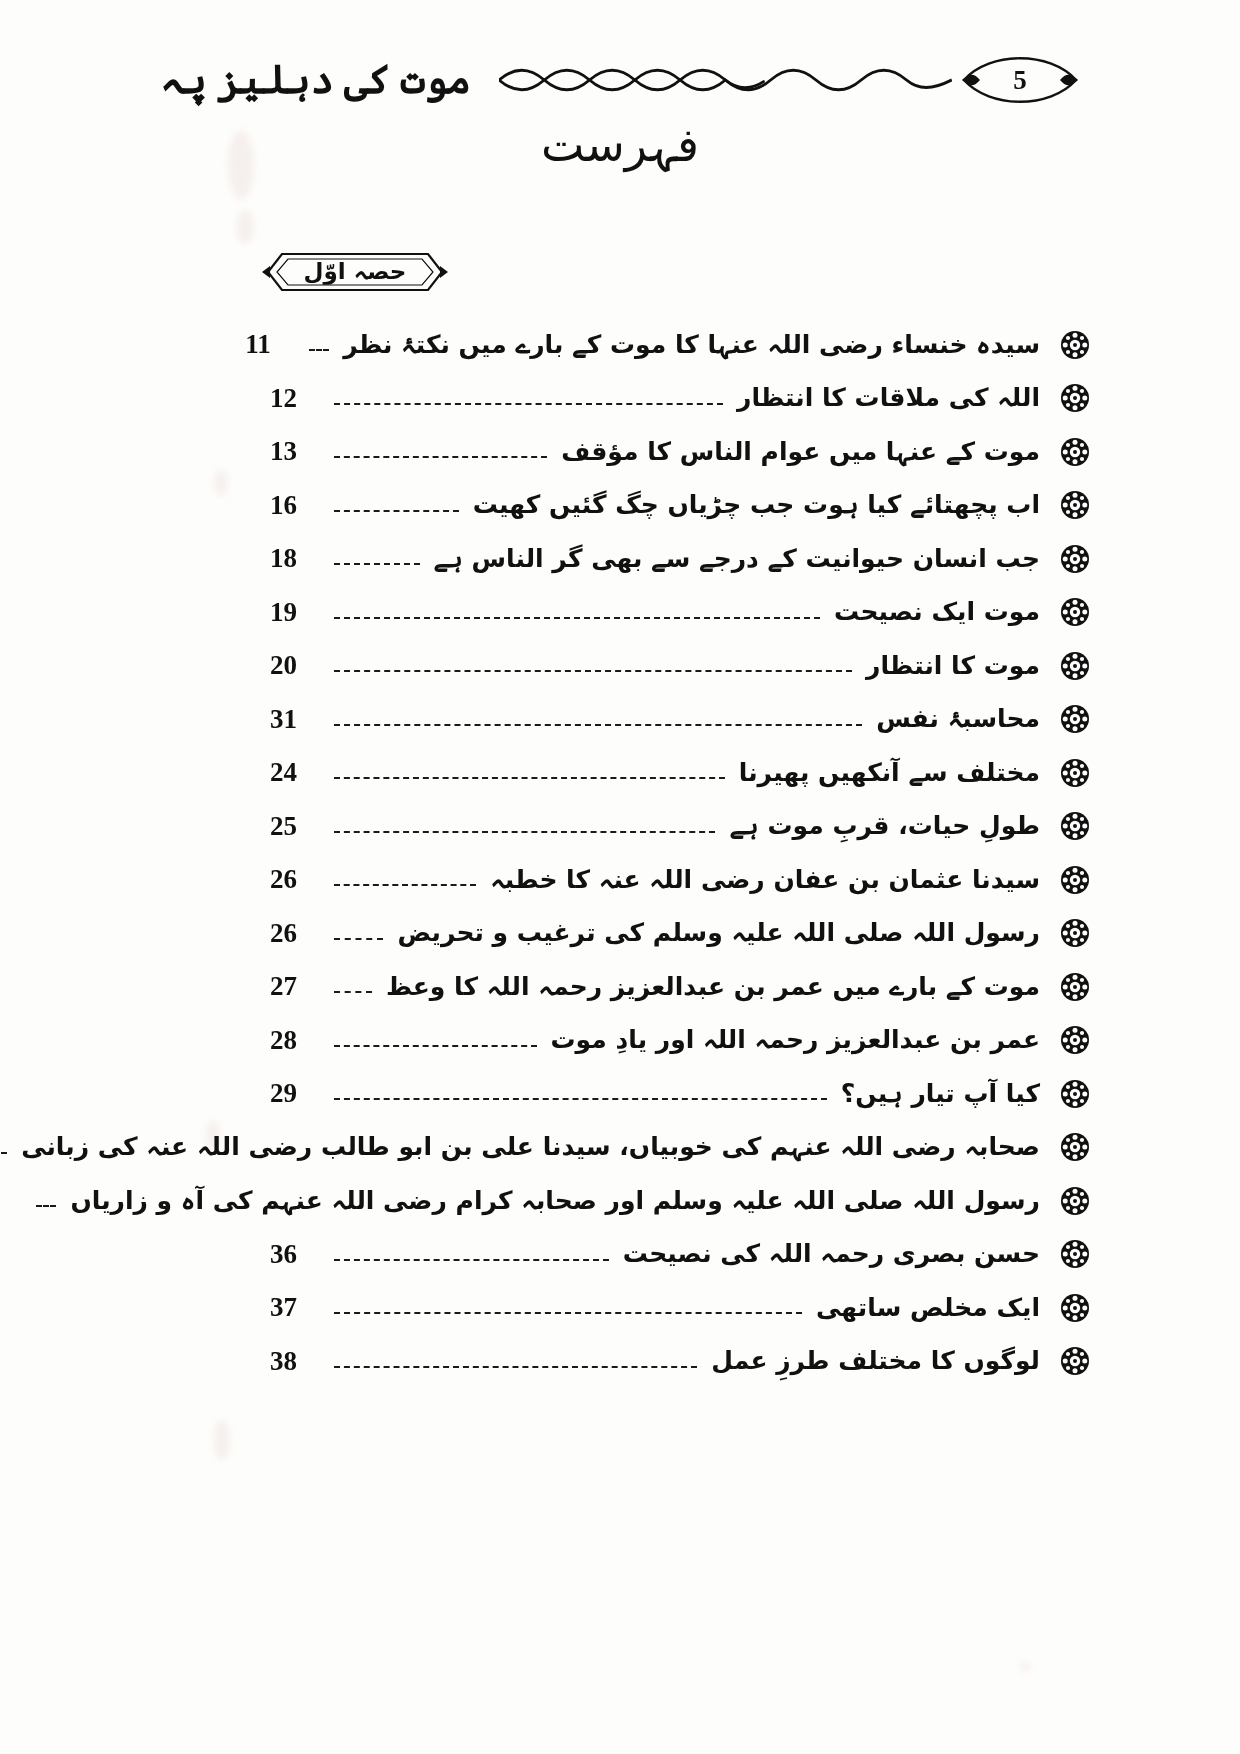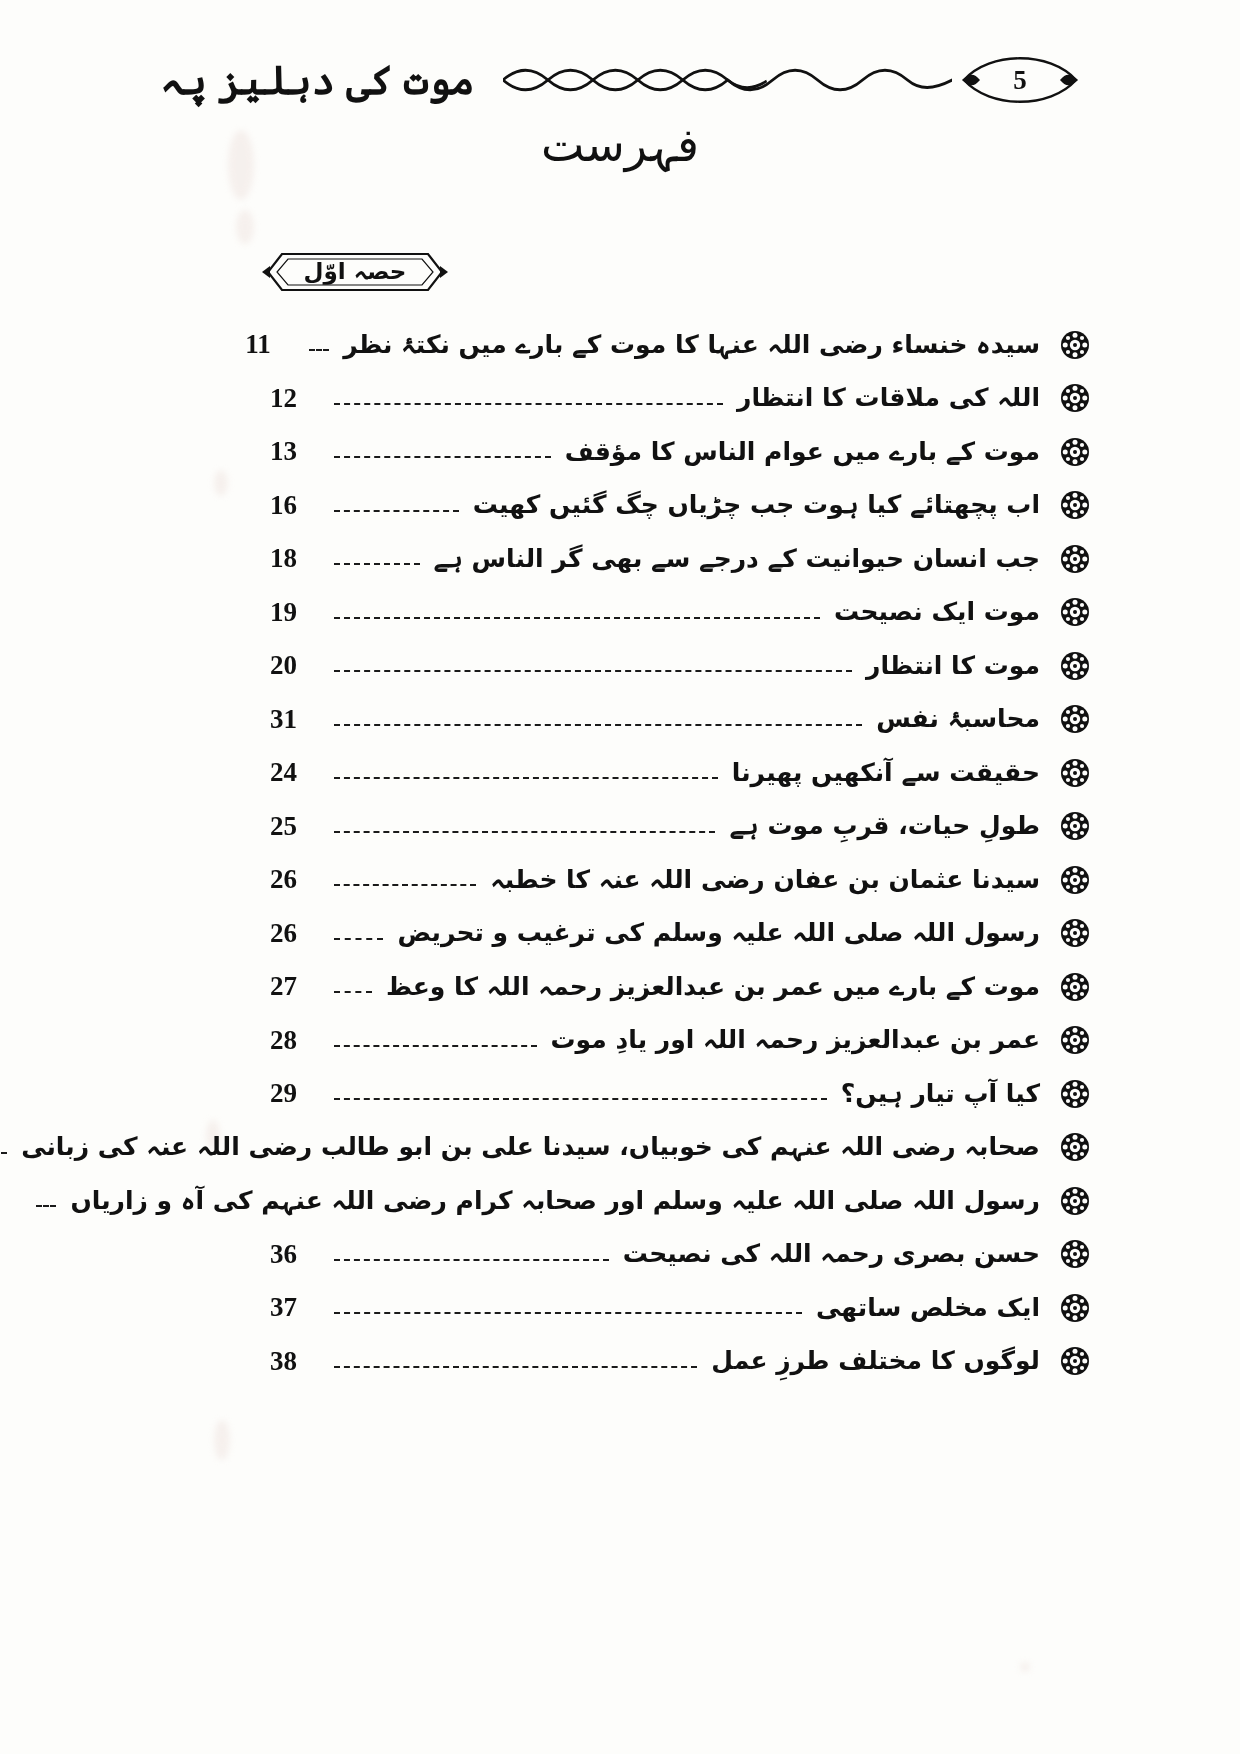--- a/index.html
+++ b/index.html
@@ -38,21 +38,21 @@
     height: 80px;
     display: flex;
     align-items: center;
     justify-content: flex-start;
     flex-direction: row;
   }
   .running-title {
     font-size: 40px;
     line-height: 1;
     white-space: nowrap;
-    font-family: Liberation Sans, sans-serif;
+    font-family: Liberation Serif, serif;
     font-weight: 700;
     margin-right: 20px;
   }
   .header-rule {
     flex: 1 1 auto;
     height: 30px;
     position: relative;
     margin: 0 8px;
     overflow: hidden;
   }
@@ -265,21 +265,21 @@
               <circle cx="24.8" cy="15" r="2.5"></circle>
               <circle cx="15" cy="24.8" r="2.5"></circle>
               <circle cx="5.2" cy="15" r="2.5"></circle>
               <circle cx="22" cy="8" r="2.1"></circle>
               <circle cx="22" cy="22" r="2.1"></circle>
               <circle cx="8" cy="22" r="2.1"></circle>
               <circle cx="8" cy="8" r="2.1"></circle>
             </g>
           </svg>
       </span>
-      <span class="entry-title">موت کے بارے میں عوام الناس کا مؤقف</span>
+      <span class="entry-title">موت کے عنہا میں عوام الناس کا مؤقف</span>
       <span class="leader"></span>
       <span class="page-no">13</span>
     </div>
 
     <div class="toc-row">
       <span class="bullet">
         <svg viewBox="0 0 30 30" aria-hidden="true">
             <circle cx="15" cy="15" r="14" fill="#111"></circle>
             <circle cx="15" cy="15" r="5.2" fill="#fdfdfb"></circle>
             <circle cx="15" cy="15" r="2" fill="#111"></circle>
@@ -403,21 +403,21 @@
               <circle cx="24.8" cy="15" r="2.5"></circle>
               <circle cx="15" cy="24.8" r="2.5"></circle>
               <circle cx="5.2" cy="15" r="2.5"></circle>
               <circle cx="22" cy="8" r="2.1"></circle>
               <circle cx="22" cy="22" r="2.1"></circle>
               <circle cx="8" cy="22" r="2.1"></circle>
               <circle cx="8" cy="8" r="2.1"></circle>
             </g>
           </svg>
       </span>
-      <span class="entry-title">حقیقت سے آنکھیں پھیرنا</span>
+      <span class="entry-title">مختلف سے آنکھیں پھیرنا</span>
       <span class="leader"></span>
       <span class="page-no">24</span>
     </div>
 
     <div class="toc-row">
       <span class="bullet">
         <svg viewBox="0 0 30 30" aria-hidden="true">
             <circle cx="15" cy="15" r="14" fill="#111"></circle>
             <circle cx="15" cy="15" r="5.2" fill="#fdfdfb"></circle>
             <circle cx="15" cy="15" r="2" fill="#111"></circle>

